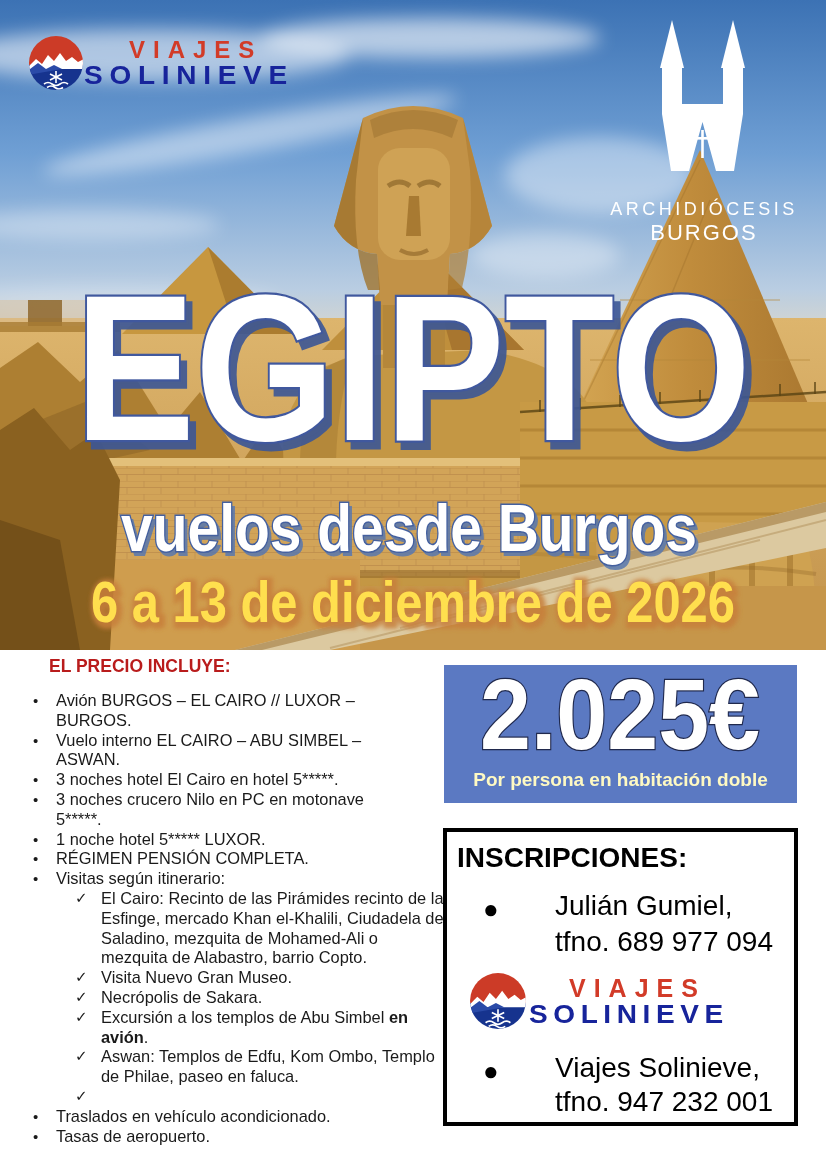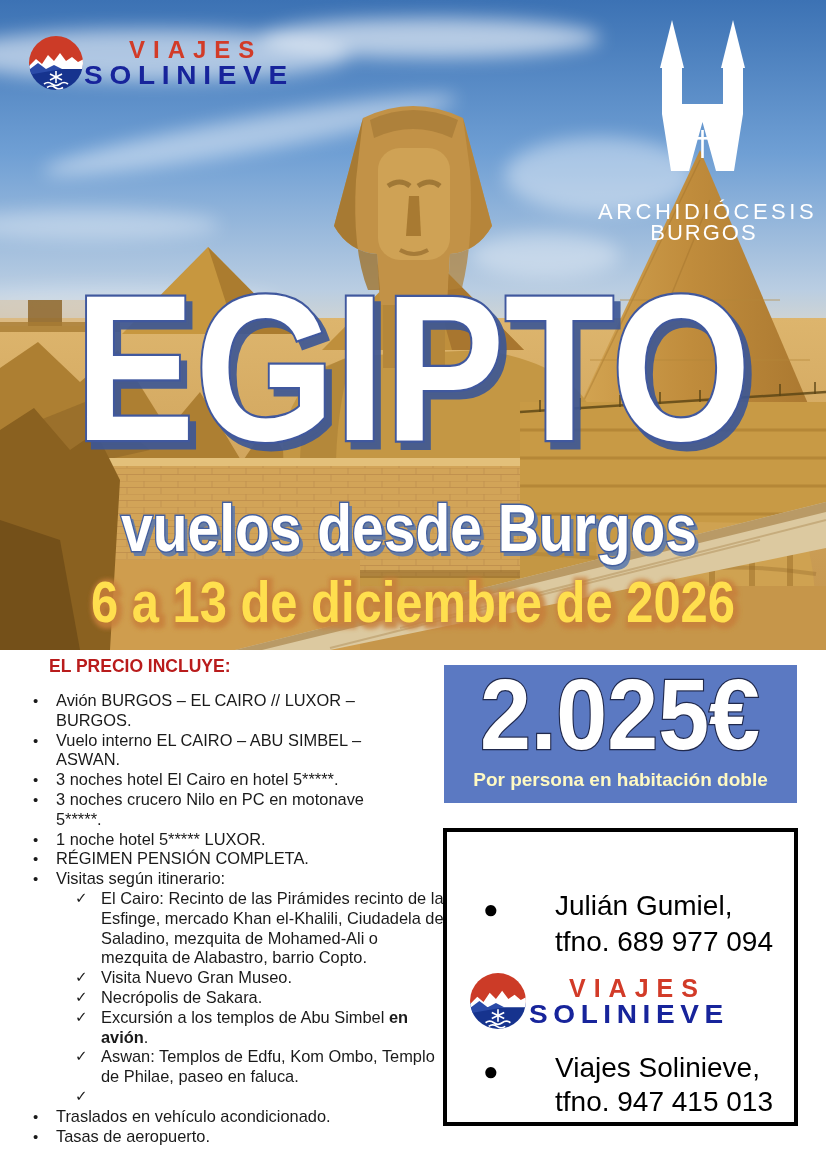--- a/index.html
+++ b/index.html
@@ -13,21 +13,21 @@
   .agency-logo{position:absolute;left:28px;top:33px;width:300px;height:62px;}
   .agency-logo .emblem{position:absolute;left:0;top:2px;}
   .agency-viajes{position:absolute;left:101px;top:3px;font-size:24px;font-weight:bold;
                  letter-spacing:8px;color:#d23b28;white-space:nowrap;}
   .agency-solinieve{position:absolute;left:56px;top:28px;font-size:25px;font-weight:bold;
                  letter-spacing:6px;color:#17249b;white-space:nowrap;
                  transform:scaleX(1.12);transform-origin:left center;}
   .diocese-logo{position:absolute;left:598px;top:18px;width:212px;height:235px;color:#ffffff;}
   .diocese-icon{position:absolute;left:57px;top:0;}
   .diocese-line1{position:absolute;left:0;top:181px;width:212px;text-align:center;
-                 font-size:22px;letter-spacing:3.5px;font-weight:400;white-space:nowrap;}
+                 font-size:18px;letter-spacing:3.5px;font-weight:400;white-space:nowrap;}
   .diocese-line2{position:absolute;left:0;top:202px;width:212px;text-align:center;
                  font-size:22px;letter-spacing:2px;font-weight:normal;white-space:nowrap;}
 
   
   .includes{position:absolute;left:30px;top:656px;width:414px;color:#1a1a1a;}
   .includes-title{font-size:17.5px;font-weight:bold;color:#b91c1c;margin:0 0 14px 19px;}
   .inc-row{display:flex;font-size:16.4px;line-height:19.8px;}
   .inc-row .marker{flex:none;}
   .inc-row.lvl1{padding-left:3px;}
   .inc-row.lvl1 .marker{width:23px;font-size:15px;}
@@ -287,20 +287,21 @@
   </div>
 
   <div class="price-box" style="background:#5b79c2;">
     <svg width="353" height="110" viewBox="0 0 353 110">
       <text x="176" y="84" text-anchor="middle" font-family="Liberation Sans, DejaVu Sans, sans-serif" font-weight="bold" font-size="100" textLength="280" lengthAdjust="spacingAndGlyphs" fill="#ffffff" stroke="#20294d" stroke-width="2.5" paint-order="stroke">2.025€</text>
     </svg>
     <div class="price-note">Por persona en habitación doble</div>
   </div>
 
   <div class="insc-box">
+    <div class="insc-title">INSCRIPCIONES:</div>
 
     <span class="contact-bullet" style="left:36px;top:62px;">●</span>
     <div class="contact-name" style="left:60px;top:58px;">Julián Gumiel,</div>
     <div class="contact-phone" style="left:60px;top:94px;">tfno. 689 977 094</div>
 
     <div class="insc-logo">
       <svg class="emblem" width="58" height="58" viewBox="0 0 56 56">
         <clipPath id="c2">
             <circle cx="28" cy="28" r="27"></circle>
           </clipPath>
@@ -316,16 +317,16 @@
           </g>
           <path d="M16,49 q4,-3 8,0 q4,3 8,0 q4,-3 8,0 M19,52.5 q4,-3 8,0 q4,3 8,0" stroke="#ffffff" stroke-width="1.6" fill="none"></path>
         </g>
       </svg>
       <div class="insc-viajes">VIAJES</div>
       <div class="insc-solinieve">SOLINIEVE</div>
     </div>
 
     <span class="contact-bullet" style="left:36px;top:224px;">●</span>
     <div class="contact-name" style="left:60px;top:220px;">Viajes Solinieve,</div>
-    <div class="contact-phone" style="left:60px;top:254px;">tfno. 947 415 013</div>
+    <div class="contact-phone" style="left:60px;top:254px;">tfno. 947 232 001</div>
   </div>
 
 </div>
 
 </body></html>

